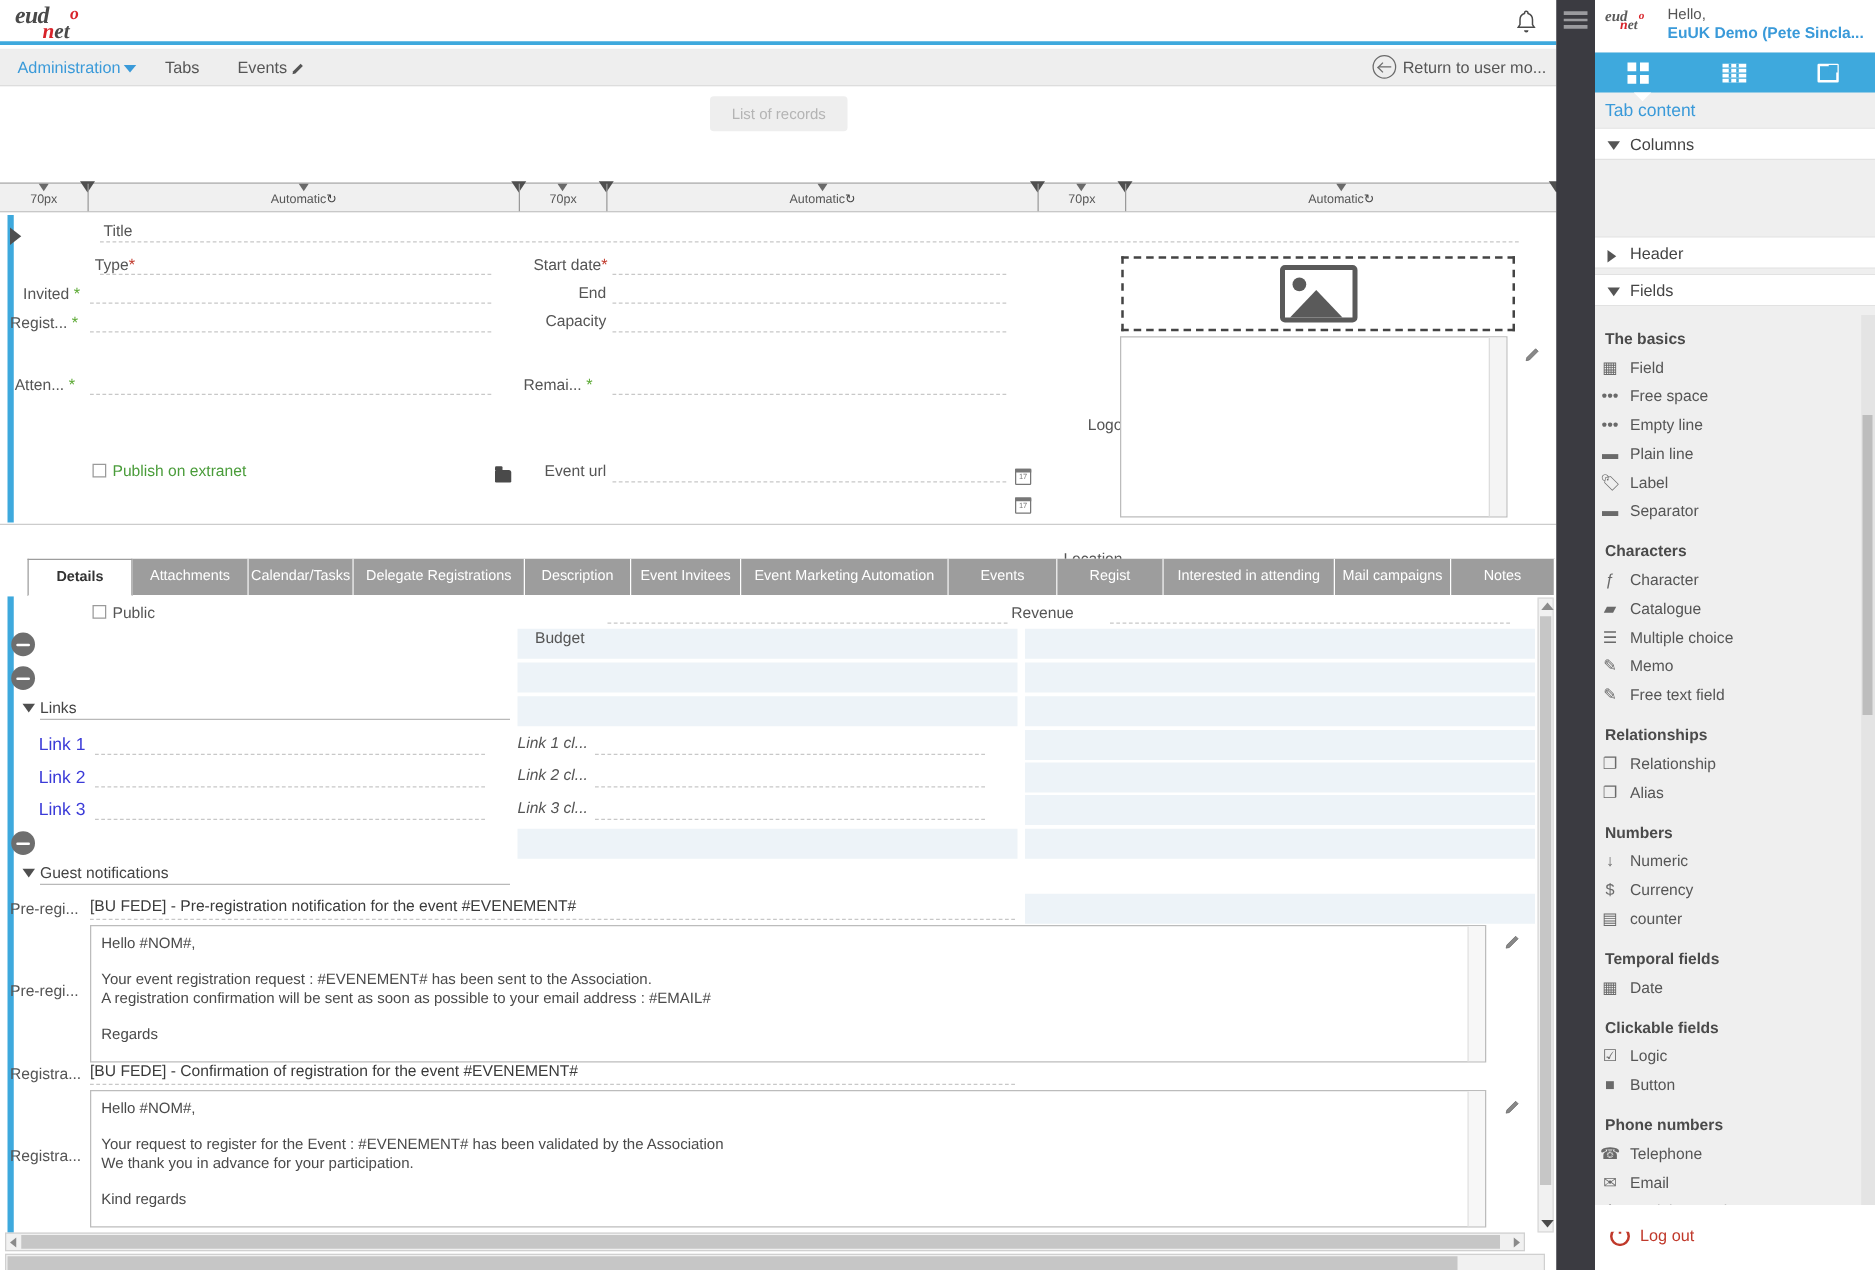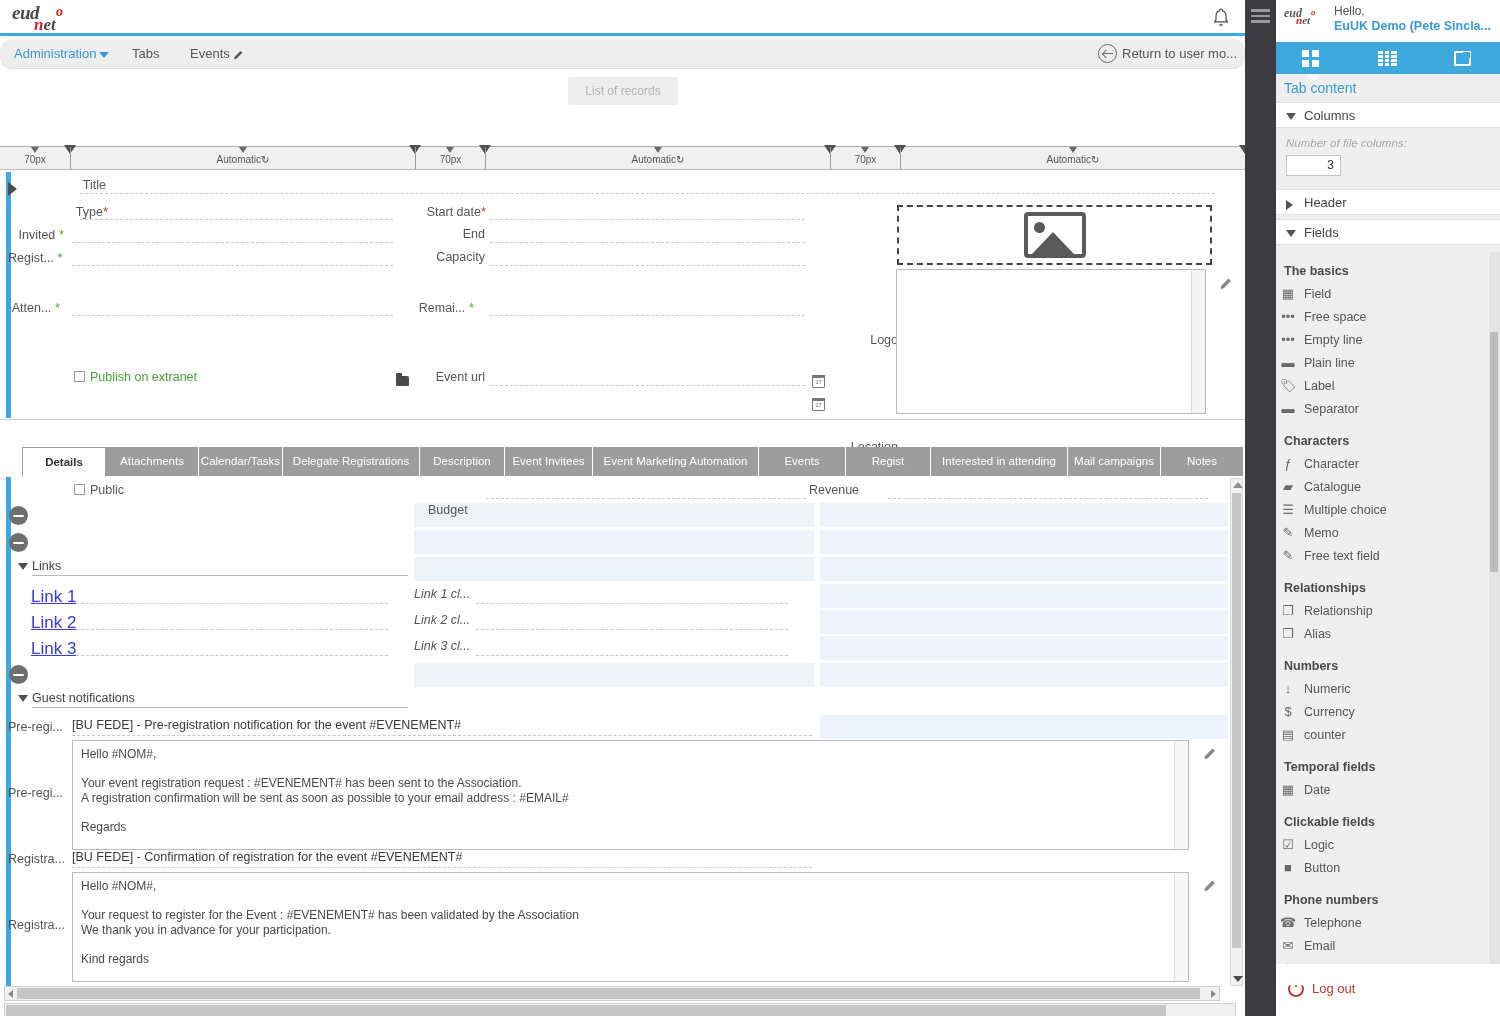--- a/index.html
+++ b/index.html
@@ -15,21 +15,21 @@
   #app { position:absolute; left:0; top:0; width:1245px; height:1016px; background:#fff; }
 
   .topbar { position:absolute; left:0; top:0; width:1245px; height:36px; background:#fff; border-bottom:3px solid #3ea9dd; }
   .logo { position:absolute; left:12px; top:2px; width:70px; height:32px; }
   .logo .eudo { position:absolute; left:0; top:0; font-family:"Liberation Serif", serif; font-style:italic; font-weight:bold; font-size:19px; color:#4a4a4a; letter-spacing:-.5px;}
   .logo .o { position:absolute; left:44px; top:2px; font-family:"Liberation Serif", serif; font-style:italic; font-weight:bold; font-size:14px; color:#d8232a; }
   .logo .net { position:absolute; left:22px; top:13px; font-family:"Liberation Serif", serif; font-style:italic; font-weight:bold; font-size:17px; color:#4a4a4a; }
   .logo .n { color:#d8232a; }
   .bell { position:absolute; right:12px; top:6px; width:24px; height:24px; }
 
-  .menubar { position:absolute; left:0; top:39px; width:1245px; height:30px; background:#eee; border-bottom:1px solid #ddd;border-radius:12px; }
+  .menubar { position:absolute; left:0; top:39px; width:1245px; height:30px; background:#eee; border-bottom:1px solid #ddd; }
   .mb-item { position:absolute; top:0; height:30px; line-height:30px; font-size:13px; color:#555; padding:0 4px; }
   .mb-admin { left:10px; color:#3a9ad9; }
   .mb-caret { position:absolute; left:99px; top:13px; width:0;height:0;border-left:5px solid transparent;border-right:5px solid transparent;border-top:6px solid #3a9ad9; }
   .mb-tabs { left:128px; }
   .mb-events { left:186px; }
   .pencil-sm { display:inline-block; width:12px; height:12px; vertical-align:-2px; }
   .return-user { position:absolute; right:8px; top:0; height:30px; line-height:30px; font-size:13px; color:#555; }
   .return-user .circ { display:inline-block; width:19px; height:19px; border:1.5px solid #6a6a6a; border-radius:50%; vertical-align:-5px; margin-right:5px; position:relative;}
   .return-user .circ::after{content:"";position:absolute;left:4px;top:7.5px;width:10px;height:1.5px;background:#6a6a6a;}
   .return-user .circ::before{content:"";position:absolute;left:4px;top:5.5px;width:5px;height:5px;border-left:1.5px solid #6a6a6a;border-bottom:1.5px solid #6a6a6a;transform:rotate(45deg);}
@@ -86,21 +86,21 @@
 
   
   .details { position:absolute; left:0; top:477px; width:1245px; height:510px; background:#fff; overflow:hidden; }
   .dbluebar { position:absolute; left:6px; top:0; width:5px; height:510px; background:#3ea9dd; }
   .band { position:absolute; background:#edf3f8; }
   .minus { position:absolute; width:19px; height:19px; border-radius:50%; background:#6e6e6e; }
   .minus::after{content:"";position:absolute;left:4px;top:8.5px;width:11px;height:2.5px;background:#fff;border-radius:1px;}
   .sec-caret { position:absolute; width:0;height:0;border-left:5px solid transparent;border-right:5px solid transparent;border-top:7px solid #4f4f4f; }
   .sec-title { position:absolute; font-size:12.5px; color:#444; }
   .sec-rule { position:absolute; height:1px; background:#b9b9b9; }
-  .dlink { position:absolute; font-size:17px; color:#3b3bd8; text-decoration:underline; }
+  .dlink { position:absolute; font-size:14px; color:#3b3bd8; }
   .ital { font-style:italic; }
 
   .memo { position:absolute; border:1px solid #bcbcbc; background:#fff; }
   .memo .sb { position:absolute; right:0; top:0; width:14px; height:100%; background:#f7f7f7; border-left:1px solid #e2e2e2; }
   .memo pre { margin:0; padding:6px 8px; font-family:"Liberation Sans", sans-serif; font-size:12px; color:#4a4a4a; line-height:14.5px; white-space:pre-wrap; }
 
   .vsb { position:absolute; right:2px; top:478px; width:13px; height:508px; background:#f1f1f1; border:1px solid #d8d8d8; }
   .vsb .thumb { position:absolute; left:1px; top:14px; width:9px; height:455px; background:#c6c6c6; }
   .vsb .ar { position:absolute; left:2px; width:0;height:0;border-left:5px solid transparent;border-right:5px solid transparent; }
   .vsb .up { top:3px; border-bottom:6px solid #8c8c8c; }
@@ -437,24 +437,20 @@
     <div class="rtab" style="left:150px;">
       <span class="winico"></span>
     </div>
   </div>
 
   <div class="rtitle">Tab content</div>
 
   <div class="acc-hdr" style="top:102px;">
     <span class="car car-dn"></span>
     <span class="lbl">Columns</span>
-  </div>
-  <div class="colbody" style="top:129px; height:60px;">
-    <span class="cap">Number of file columns:</span>
-    <div class="numinput">3</div>
   </div>
 
   <div class="acc-hdr" style="top:189px;">
     <span class="car car-rt"></span>
     <span class="lbl">Header</span>
   </div>
 
   <div class="acc-hdr" style="top:219px;">
     <span class="car car-dn"></span>
     <span class="lbl">Fields</span>

